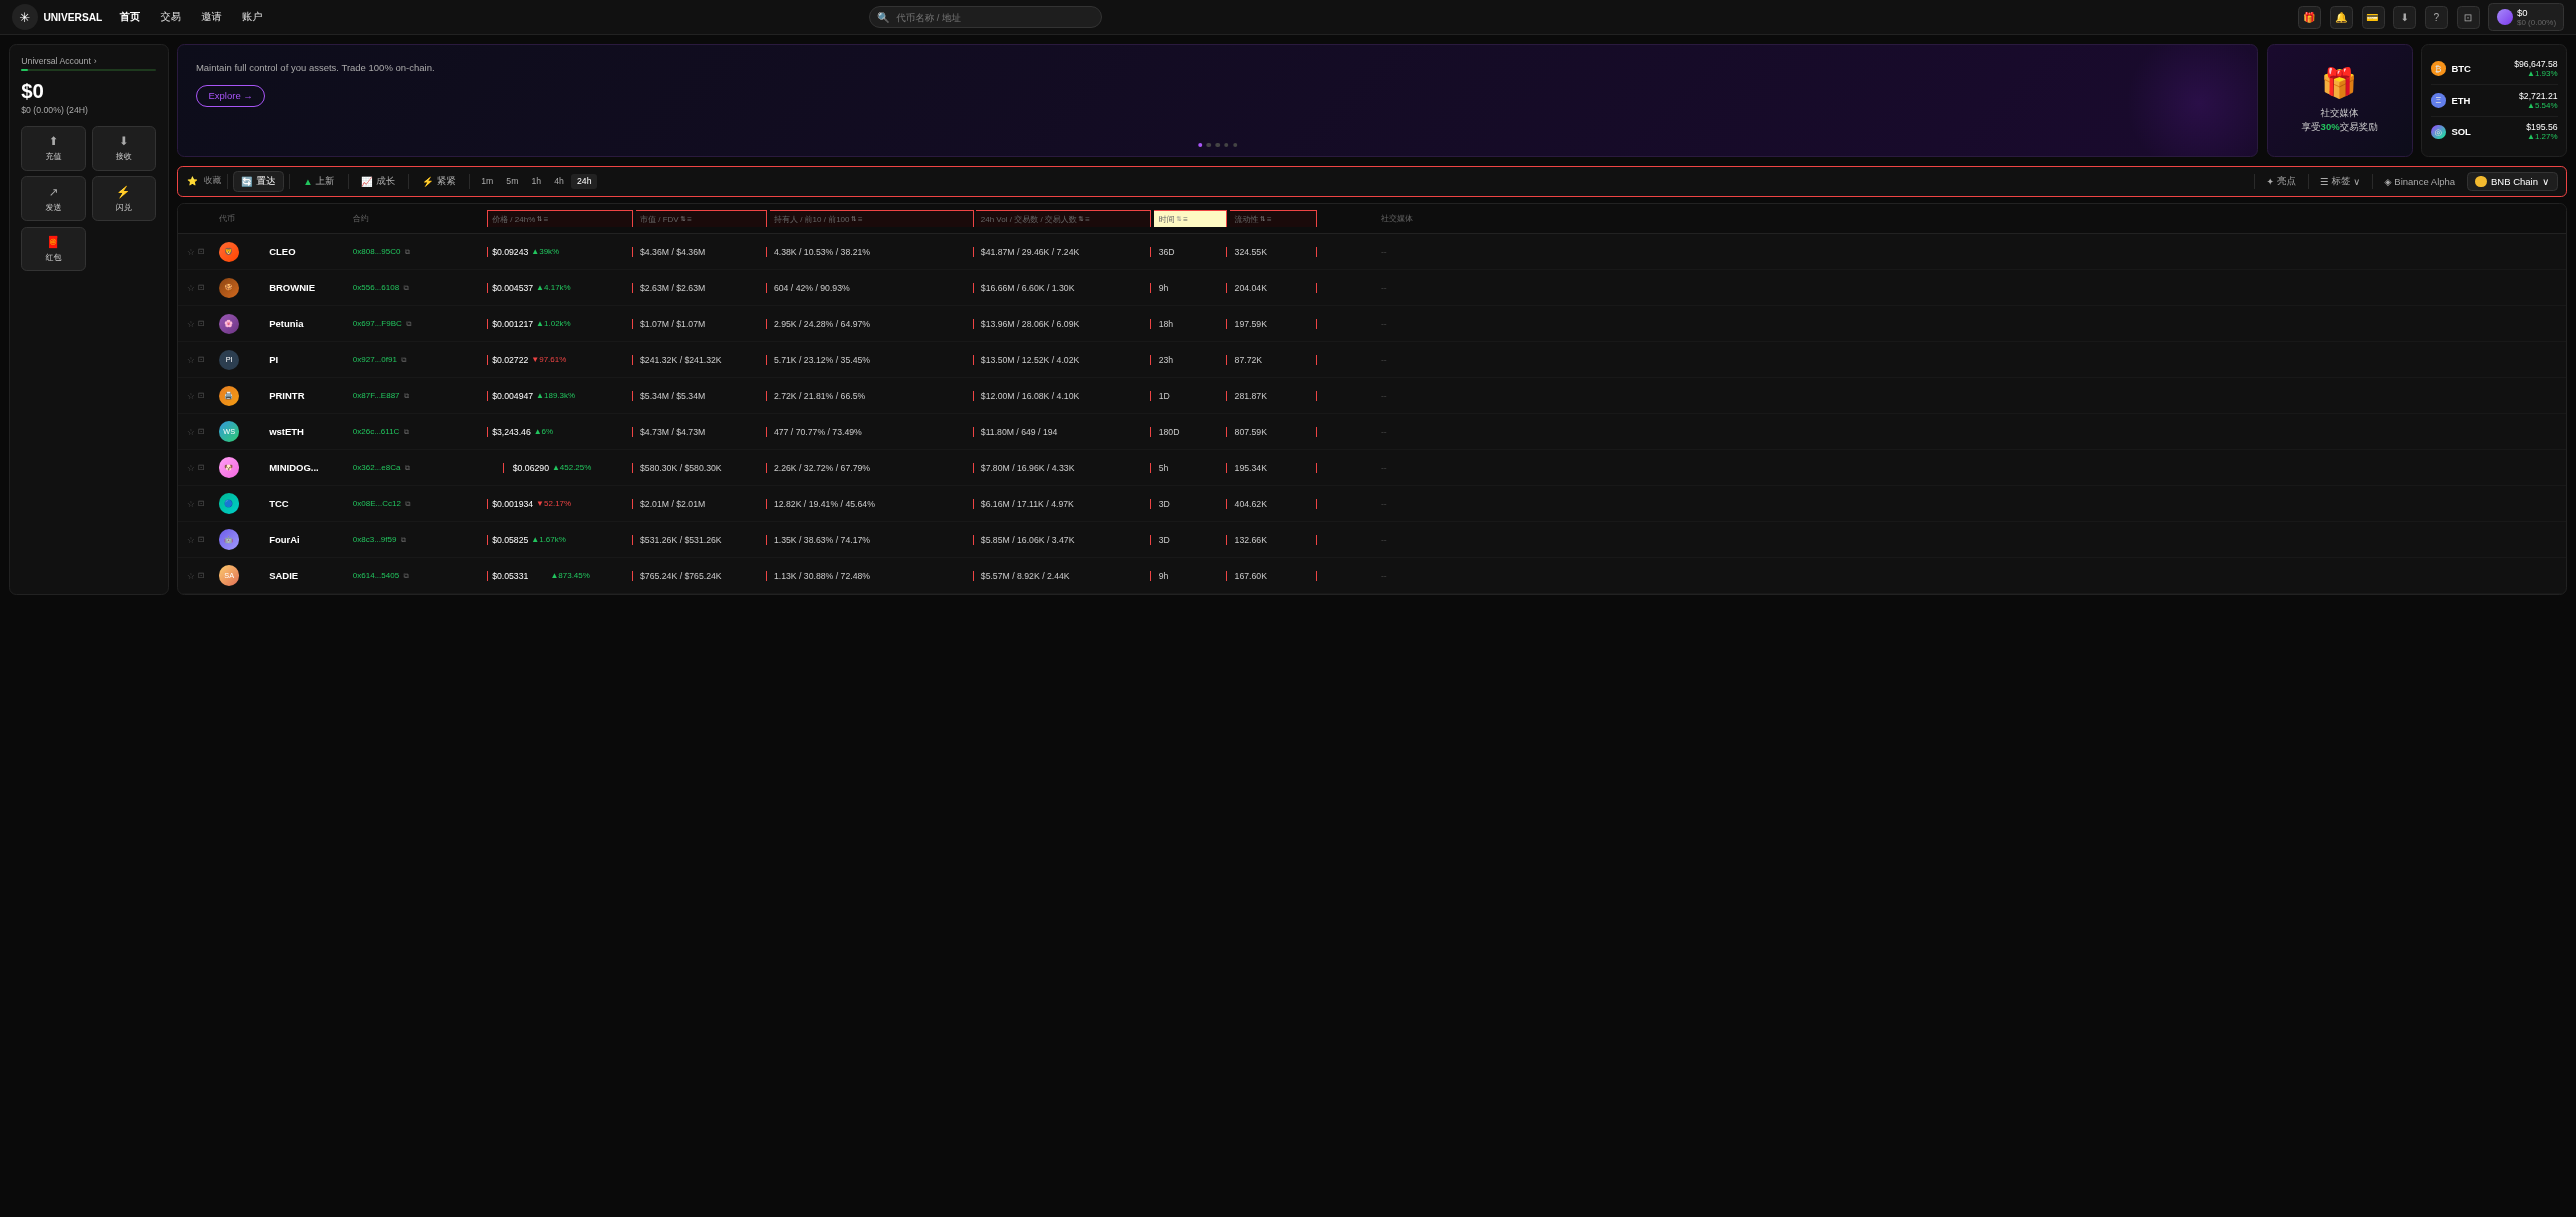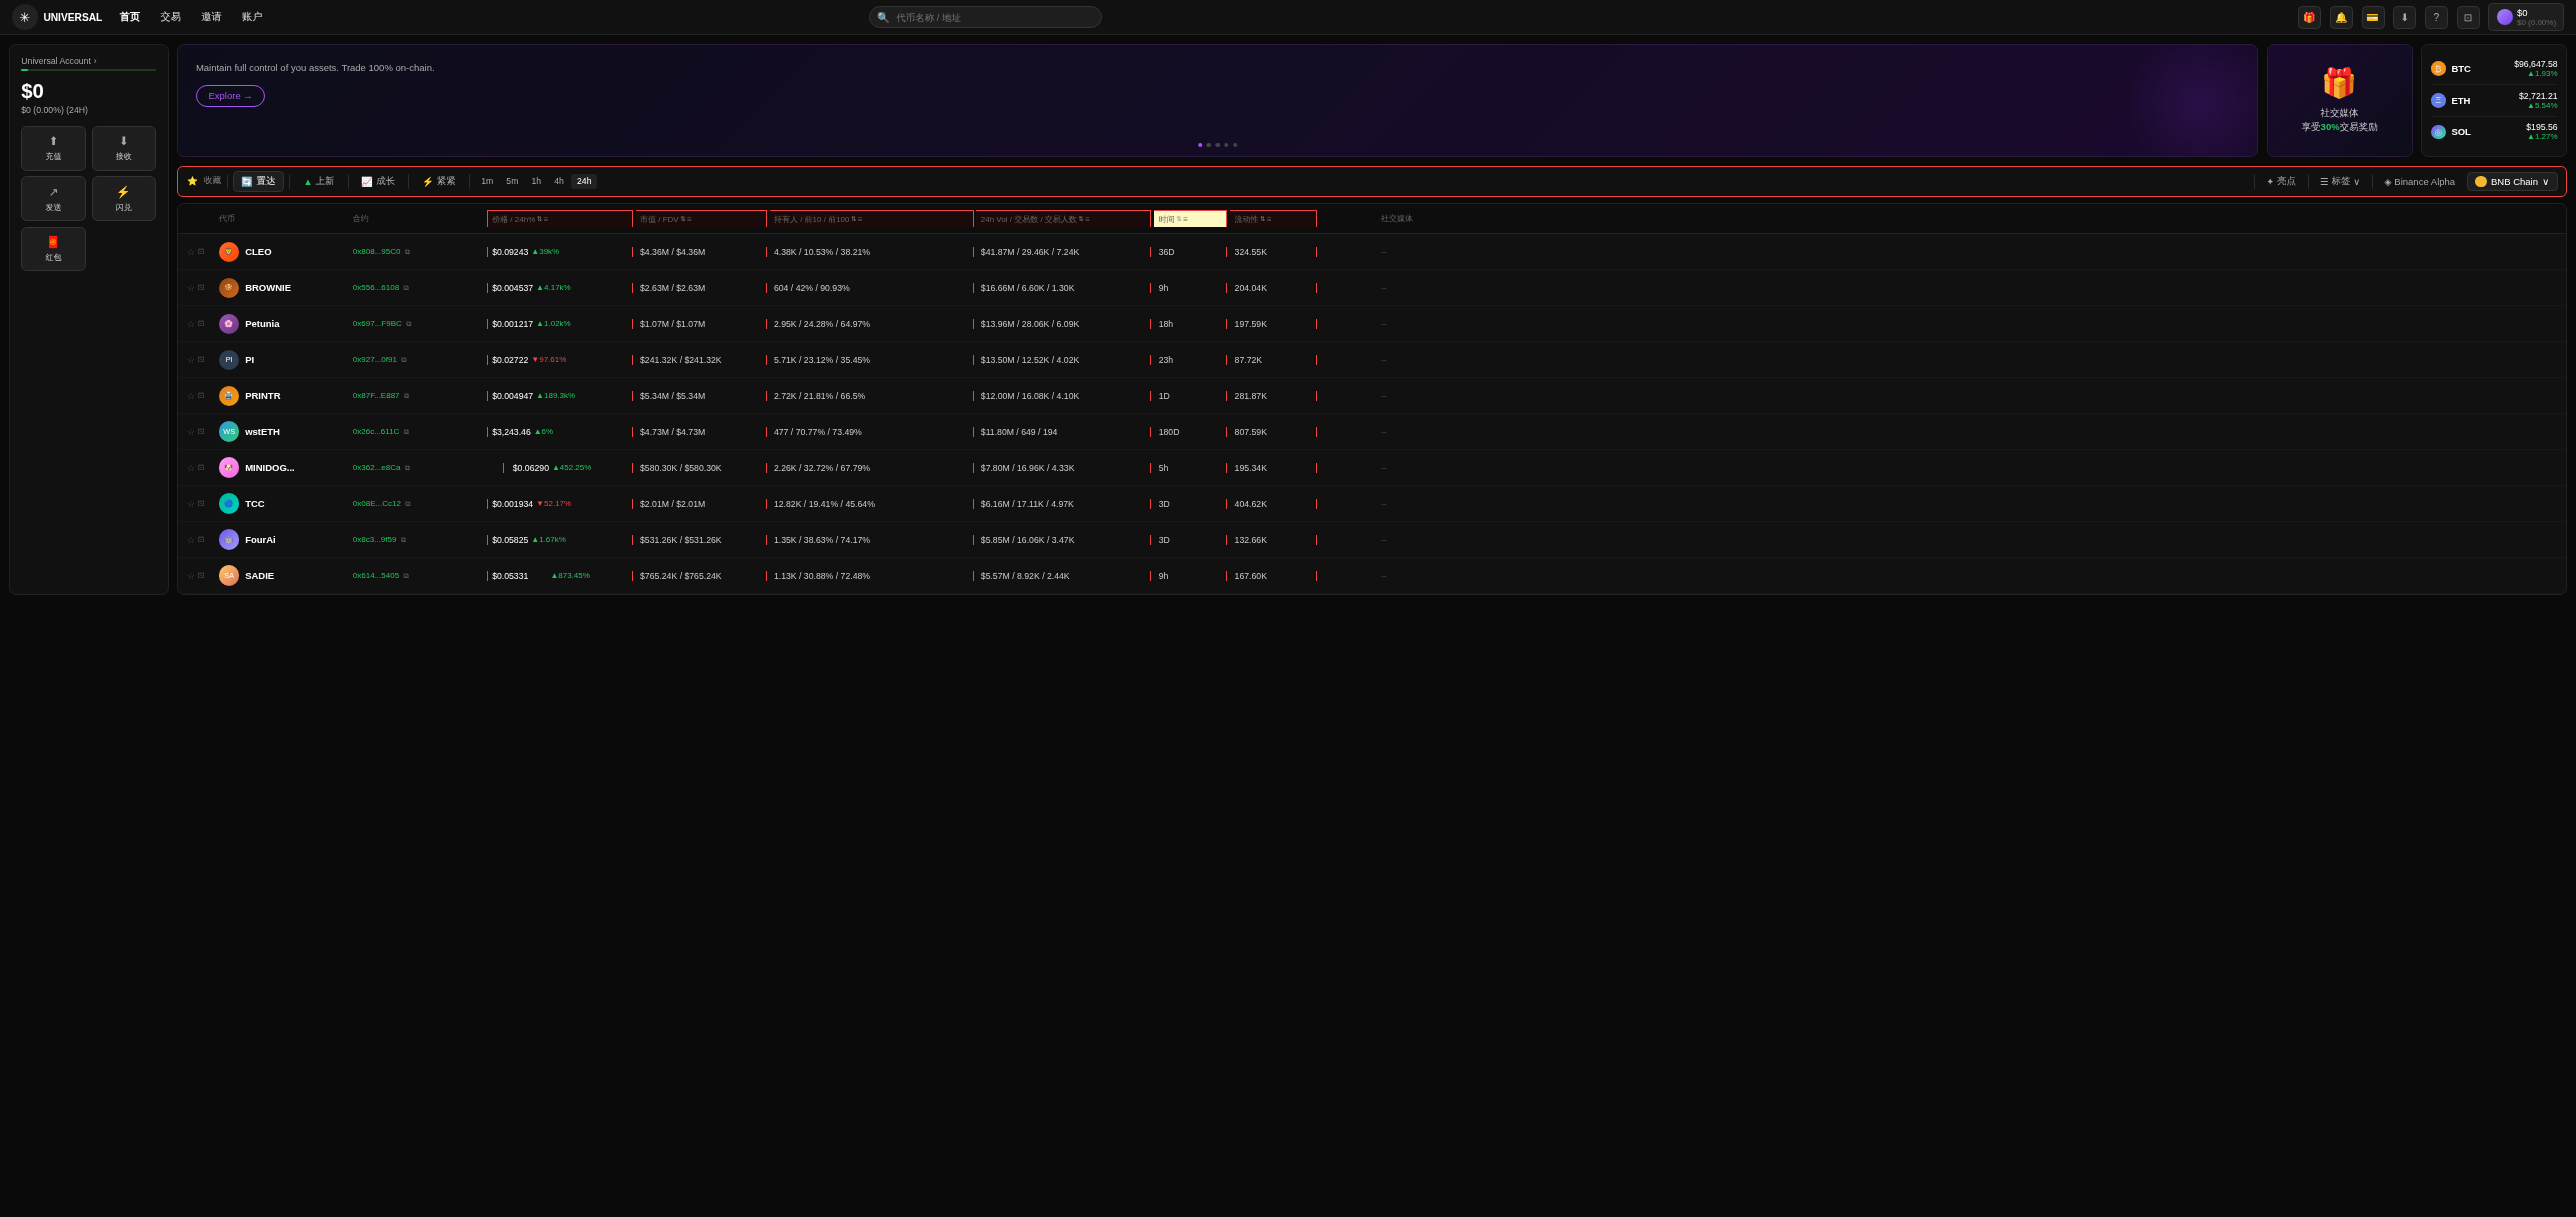--- a/index.html
+++ b/index.html
@@ -298,21 +298,21 @@
       gap: 2.9px;
       cursor: pointer;
     }
     .td { color: #ccc; font-size: 8.7px; display: flex; align-items: center; gap: 2.9px; }
     .token-name-cell { display: flex; align-items: center; gap: 5.8px; }
     .token-avatar {
       width: 20.4px; height: 20.4px; border-radius: 50%;
       background: #333; display: flex; align-items: center; justify-content: center;
       font-size: 7.3px; color: #fff; overflow: hidden; flex-shrink: 0;
     }
-    .token-name { color: #fff; font-size: 9.5px; font-weight: 600; }
+    .token-name { color: #fff; font-size: 9.5px; font-weight: 600; margin-left: 24px; }
     .contract-link { color: #22c55e; font-size: 8px; cursor: pointer; }
     .copy-icon { color: #666; font-size: 7.3px; cursor: pointer; margin-left: 1.5px; }
     .star-icon { color: #555; font-size: 8.7px; cursor: pointer; }
     .social-dash { color: #444; }
     .highlight-top {
       border-top: 1.5px solid #ef4444;
     }
 
     
     .filter-bar-highlight {

